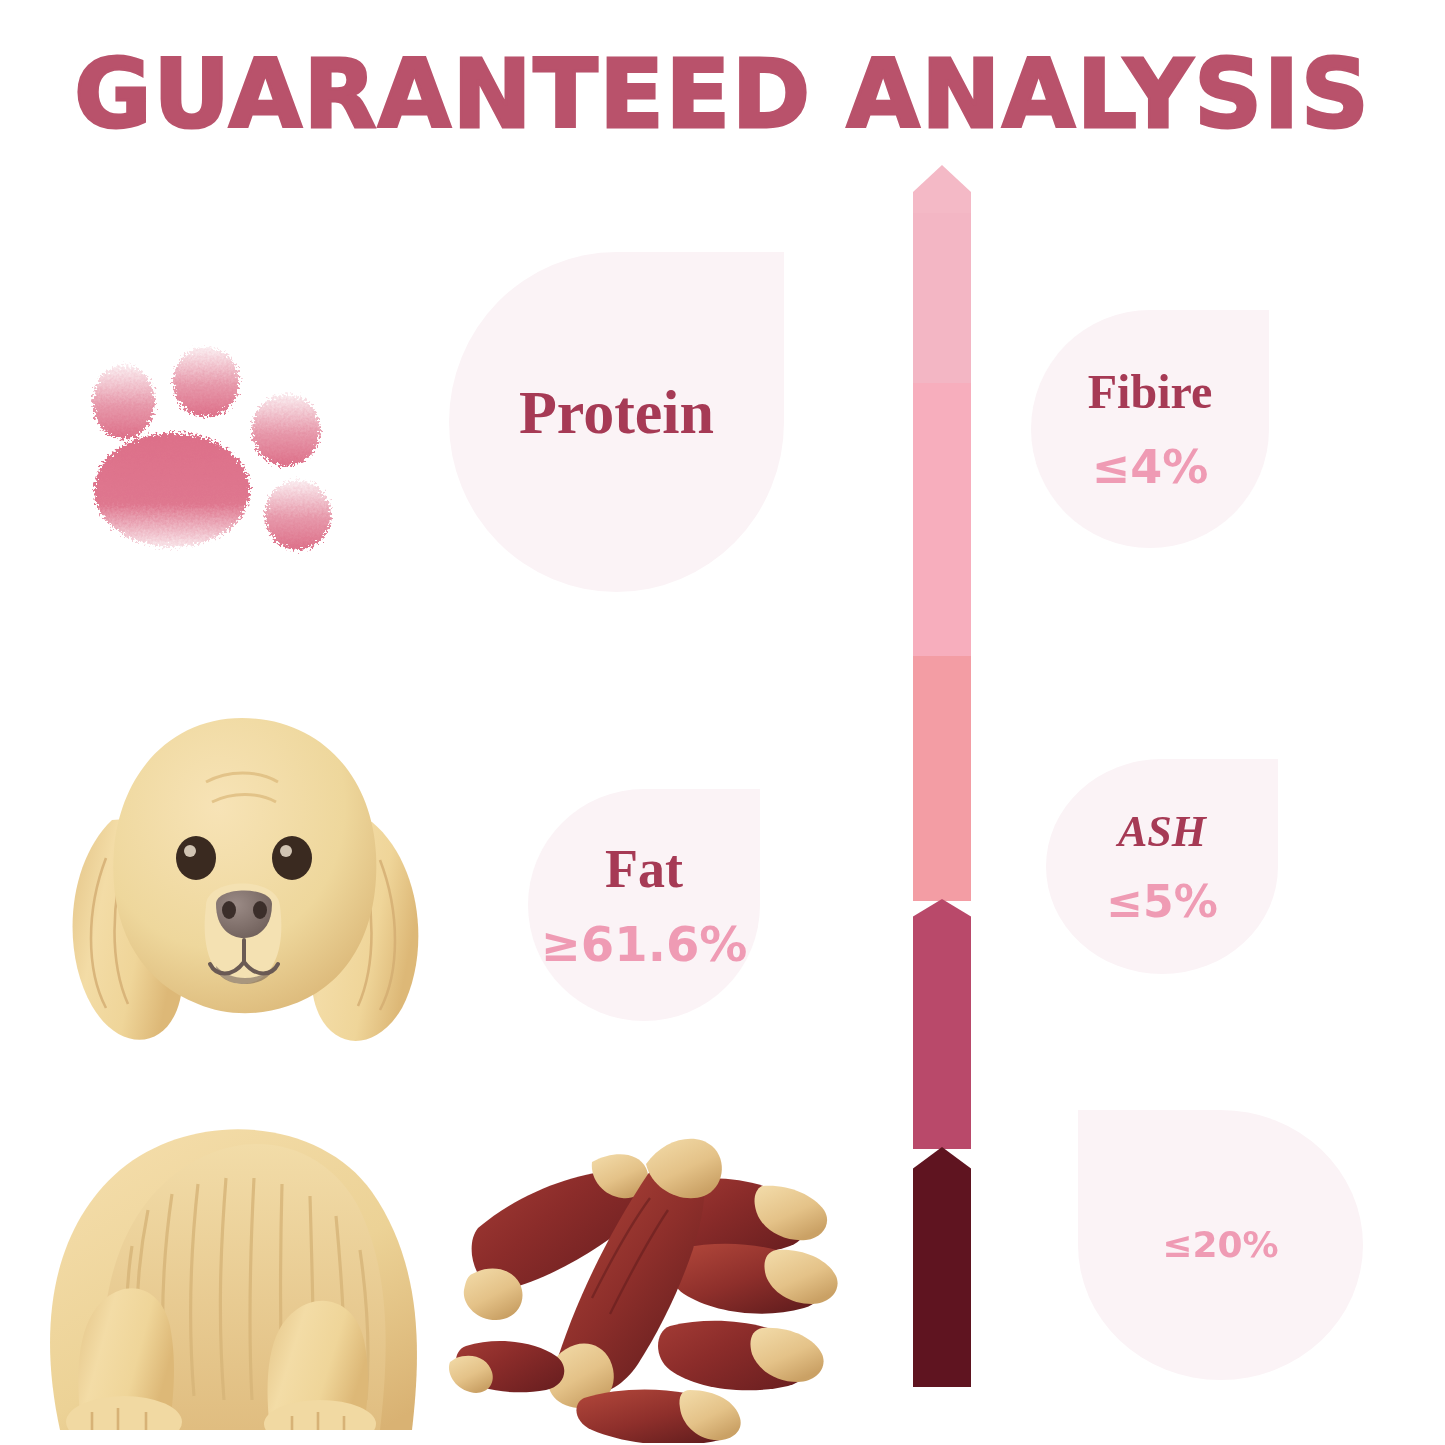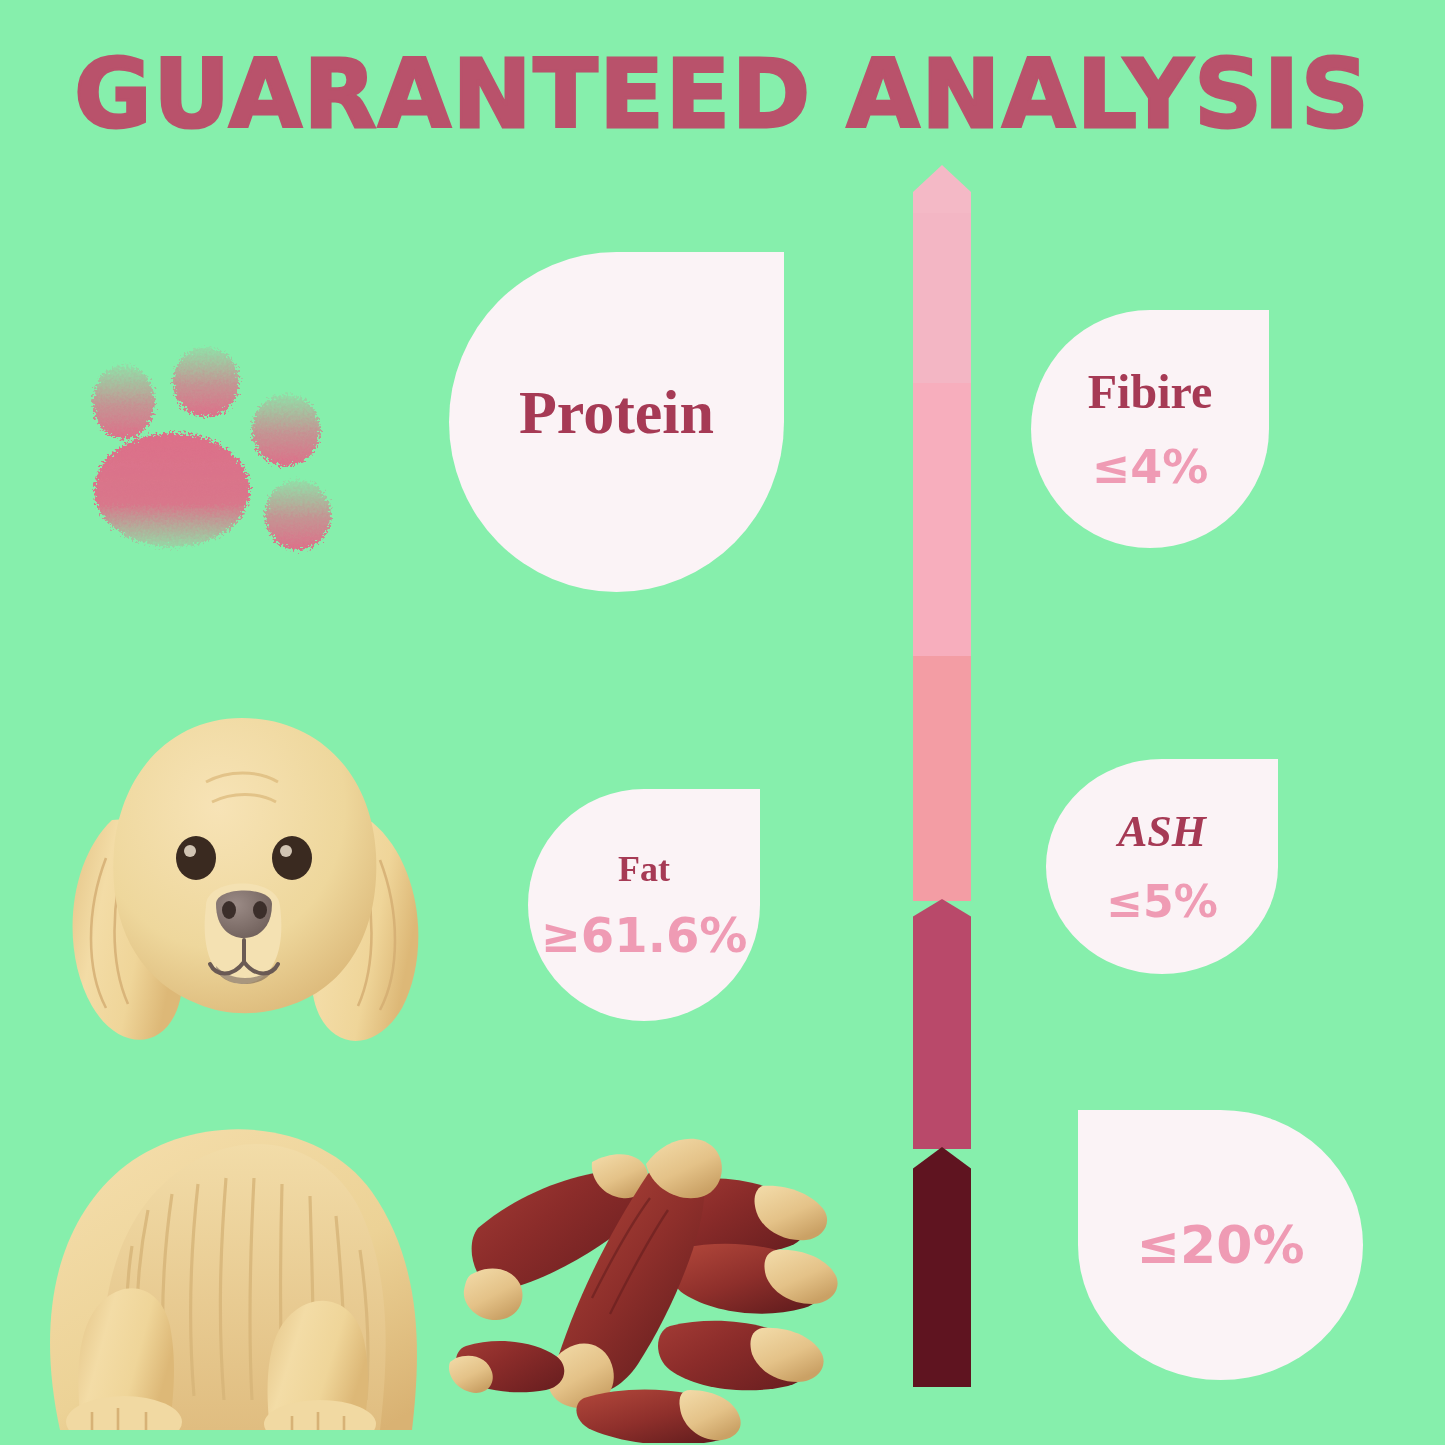--- a/index.html
+++ b/index.html
@@ -2,21 +2,21 @@
 <html><head>
 <meta charset="utf-8">
 <style>
   html,body{margin:0;padding:0;}
   body{
     width:1445px;height:1445px;
     background:#ecd9e1;
     font-family:"Liberation Serif", serif;
     overflow:hidden;
   }
-  #stage{position:relative;width:1445px;height:1445px;overflow:hidden;background:#86efac;}
+  #stage{position:relative;width:1445px;height:1445px;overflow:hidden;background:#ffffff;}
 
   
   #title{
     position:absolute;left:0;top:48px;width:1445px;
     text-align:center;
     font-family:"DejaVu Sans", sans-serif;
     font-weight:bold;
     font-size:94px;
     letter-spacing:2px;
     color:#b9526b;
@@ -69,30 +69,30 @@
 
   #badge-protein{left:449px;top:252px;width:335px;height:340px;}
   #badge-protein .b-label{font-size:62px;margin-bottom:20px;}
   #badge-protein .b-value{font-size:60px;}
 
   #badge-fibire{left:1031px;top:310px;width:238px;height:238px;}
   #badge-fibire .b-label{font-size:48px;margin-bottom:28px;}
   #badge-fibire .b-value{font-size:46px;}
 
   #badge-fat{left:528px;top:789px;width:232px;height:232px;}
-  #badge-fat .b-label{font-size:36px;margin-bottom:24px;text-align:center;}
+  #badge-fat .b-label{font-size:54px;margin-bottom:24px;text-align:center;}
   #badge-fat .b-value{font-size:48px;}
 
   #badge-ash{left:1046px;top:759px;width:232px;height:215px;}
   #badge-ash .b-label{font-size:44px;margin-bottom:26px;font-style:italic;}
   #badge-ash .b-value{font-size:44px;}
 
   #badge-moisture{left:1078px;top:1110px;width:285px;height:270px;}
   #badge-moisture .b-label{font-size:48px;margin-bottom:26px;}
-  #badge-moisture .b-value{font-size:52px;}
+  #badge-moisture .b-value{font-size:36px;}
 
   
   #pawprint{position:absolute;left:72px;top:330px;width:282px;height:250px;}
 
   
   #dog{position:absolute;left:20px;top:670px;width:470px;height:760px;}
 
   
   #treats{position:absolute;left:432px;top:1098px;width:410px;height:345px;}
 </style>

